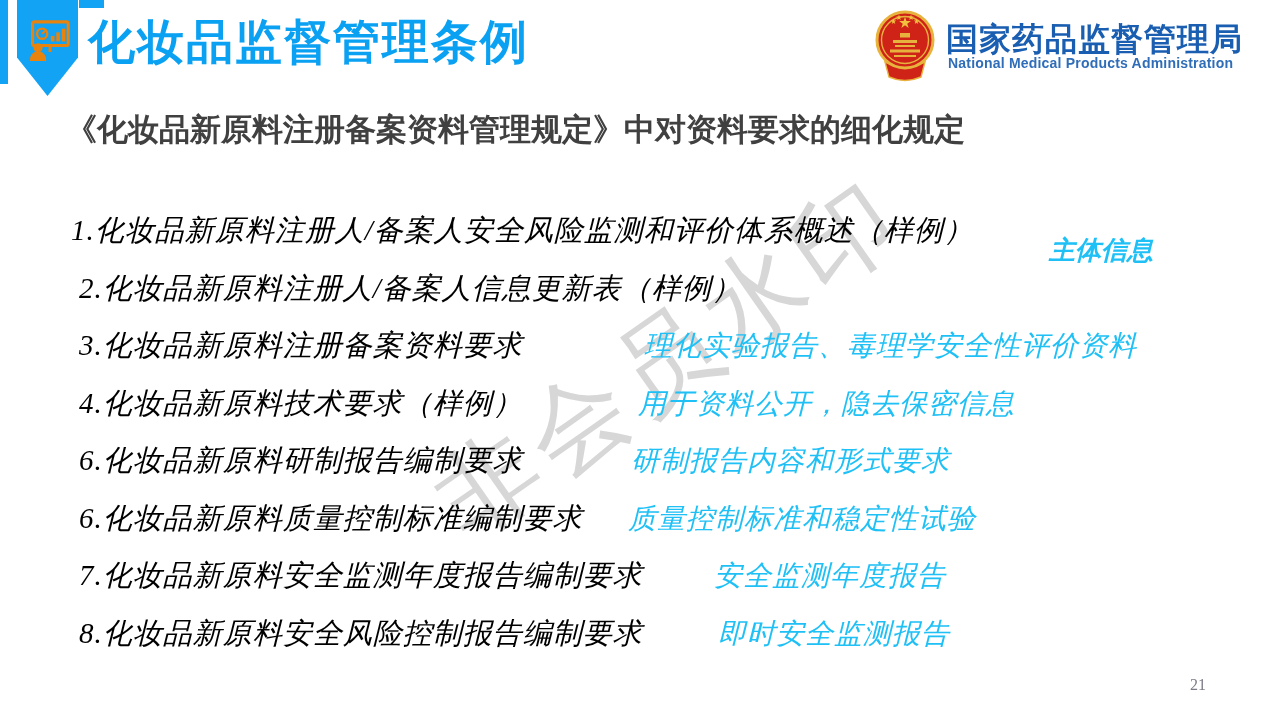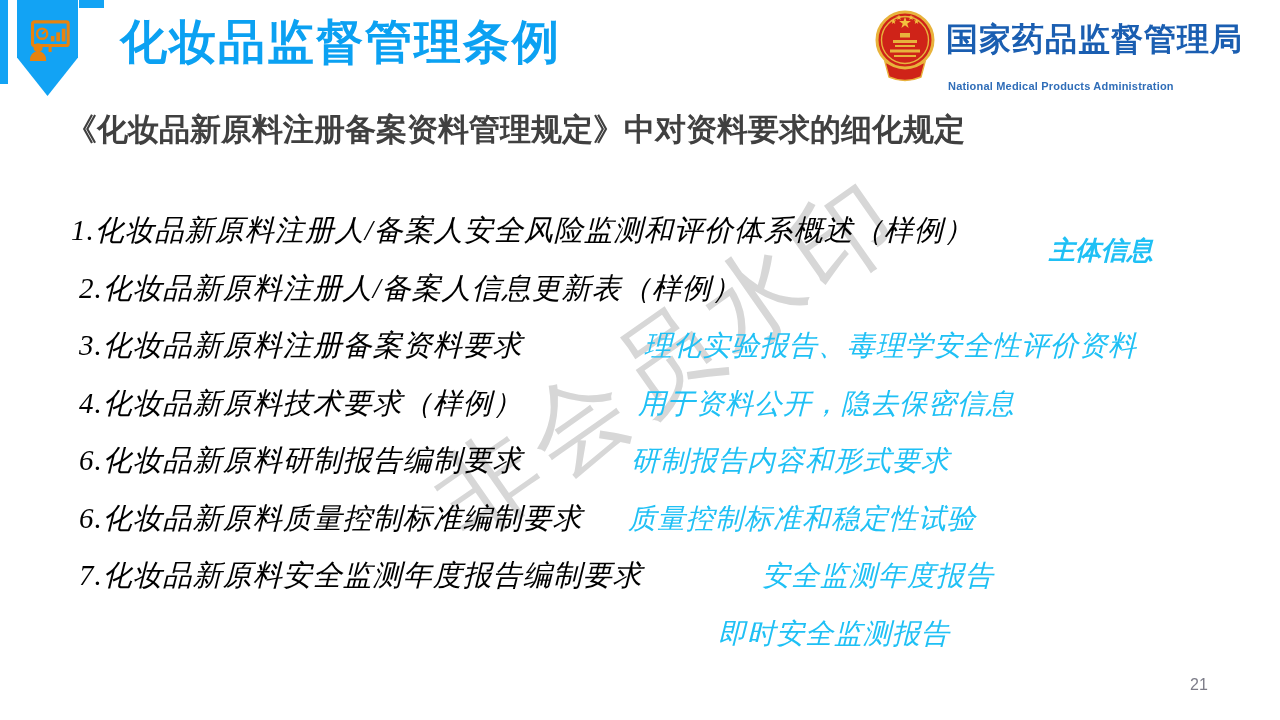--- a/index.html
+++ b/index.html
@@ -22,33 +22,32 @@
     position:absolute;left:17px;top:0;width:61px;height:96px;background:#12a3f4;z-index:2;
     clip-path:polygon(0 0,100% 0,100% 60%,50% 100%,0 60%);
   }
   .board-icon{position:absolute;left:10px;top:20px;width:44px;height:42px;}
   
   .page-title{
     position:absolute;left:88px;top:14px;z-index:3;
     font-family:"DejaVu Sans","Liberation Sans",sans-serif;
     font-weight:bold;font-size:47px;line-height:1.2;color:#0ba1f2;letter-spacing:2px;
     white-space:nowrap;
-    margin-left:32px;
   }
   
   .emblem{position:absolute;left:874px;top:8px;width:62px;height:74px;z-index:2;}
   .nmpa-cn{
     position:absolute;left:946px;top:18px;z-index:2;
     font-family:"DejaVu Sans","Liberation Sans",sans-serif;
     font-weight:bold;font-size:32px;color:#1a5eb1;letter-spacing:1px;white-space:nowrap;
   }
   .nmpa-en{
     position:absolute;left:948px;top:55px;z-index:2;
     font-family:"Liberation Sans","DejaVu Sans",sans-serif;
-    font-weight:bold;font-size:11px;color:#2f6db8;letter-spacing:.2px;white-space:nowrap;margin-top:25px;
+    font-weight:bold;font-size:14px;color:#2f6db8;letter-spacing:.2px;white-space:nowrap;
   }
   
   .heading{
     position:absolute;left:66px;top:109px;z-index:2;
     font-family:"DejaVu Sans","Liberation Sans",sans-serif;
     font-weight:bold;font-size:31px;color:#404040;white-space:nowrap;
   }
   
   .list{position:absolute;left:4px;top:216px;width:1124px;z-index:1;font-style:italic;}
   .row{position:relative;height:57.5px;}
@@ -62,26 +61,26 @@
     color:#1fc0f5;letter-spacing:1px;white-space:nowrap;
   }
   .row:nth-child(1) .ann{
     left:1045px;top:21px;font-size:26px;font-weight:600;
     font-family:"DejaVu Sans",sans-serif;letter-spacing:0;
   }
   .row:nth-child(3) .ann{left:640px;}
   .row:nth-child(4) .ann{left:634px;text-align:right;}
   .row:nth-child(5) .ann{left:627px;}
   .row:nth-child(6) .ann{left:624px;}
-  .row:nth-child(7) .ann{left:710px;margin-left:48px;}
+  .row:nth-child(7) .ann{left:710px;}
   .row:nth-child(8) .ann{left:714px;}
   
   .page-number{
     position:absolute;left:1190px;top:676px;z-index:2;
-    font-family:Liberation Sans, sans-serif;
+    font-family:Liberation Serif, serif;
     font-size:16px;color:#7c7c88;
   }
 </style>
 </head>
 <body>
 
 <div class="slide">
 
   <div class="watermark">非会员水印</div>
 
@@ -148,19 +147,20 @@
     </div>
     <div class="row">
       <span class="row-text">6.化妆品新原料质量控制标准编制要求</span>
       <span class="ann">质量控制标准和稳定性试验</span>
     </div>
     <div class="row">
       <span class="row-text">7.化妆品新原料安全监测年度报告编制要求</span>
       <span class="ann">安全监测年度报告</span>
     </div>
     <div class="row">
+      <span class="row-text">8.化妆品新原料安全风险控制报告编制要求</span>
       <span class="ann">即时安全监测报告</span>
     </div>
   </div>
 
   <div class="page-number">21</div>
 
 </div>
 
 </body></html>

